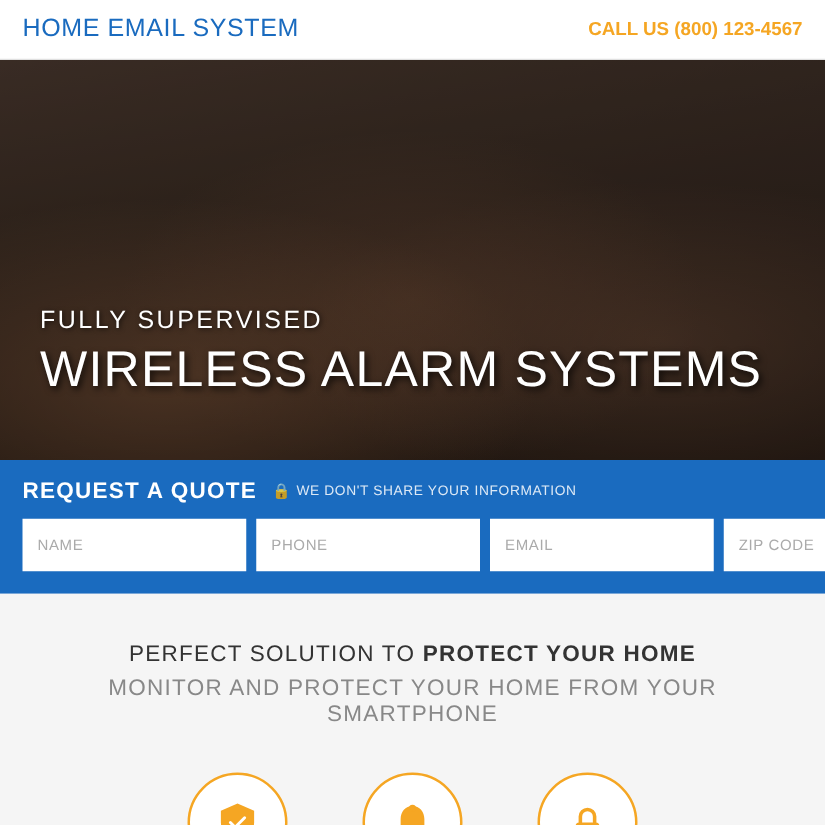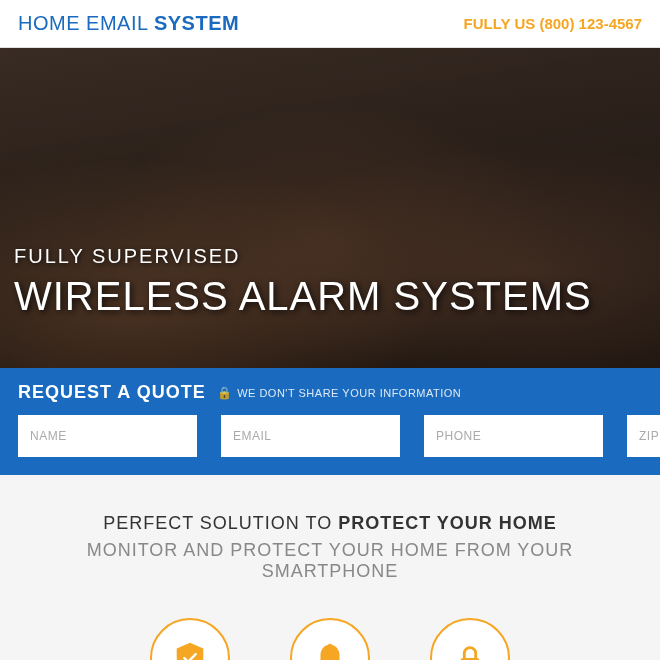--- a/index.html
+++ b/index.html
@@ -20,21 +20,21 @@
       background: #fff;
       border-bottom: 1px solid #e0e0e0;
     }
     .logo {
       font-size: 20px;
       font-weight: 400;
       color: #1a6bbf;
       letter-spacing: 0.5px;
     }
     .logo strong {
-      font-weight: 700;
+      font-weight: 400;
     }
     .call-us {
       font-size: 15px;
       color: #333;
     }
     .call-us span {
       color: #f5a623;
       font-weight: 700;
     }
 
@@ -75,21 +75,21 @@
     .hero-overlay {
       position: absolute;
       top: 0; left: 0;
       width: 100%;
       height: 100%;
       background: rgba(0,0,0,0.38);
     }
     .hero-text {
       position: absolute;
       bottom: 50px;
-      left: 14px;
+      left: 32px;
       right: 22px;
       color: #fff;
     }
     .hero-subtitle {
       font-size: 20px;
       font-weight: 400;
       letter-spacing: 2px;
       text-transform: uppercase;
       margin-bottom: 6px;
       text-shadow: 1px 1px 4px rgba(0,0,0,0.7);
@@ -128,21 +128,21 @@
       align-items: center;
       gap: 4px;
       text-transform: uppercase;
       letter-spacing: 0.5px;
     }
     .lock-icon {
       font-size: 12px;
     }
     .quote-form {
       display: flex;
-      gap: 24px;
+      gap: 8px;
       align-items: center;
     }
     .quote-form input {
       flex: 1;
       height: 42px;
       border: none;
       padding: 0 12px;
       font-size: 12px;
       color: #999;
       background: #fff;
@@ -209,21 +209,21 @@
 </head>
 <body>
 
 <header class="header">
   <div class="logo">
     <span>
       <span>HOME EMAIL</span> <strong>SYSTEM</strong>
     </span>
   </div>
   <div class="call-us">
-    <span>FULLY US</span> <span>(800) 123-4567</span>
+    <span>CALL US</span> <span>(800) 123-4567</span>
   </div>
 </header>
 
 <section class="hero">
   <div class="hero-bg"></div>
   <div class="hero-photo"></div>
   <div class="hero-overlay"></div>
   <div class="hero-text">
     <div class="hero-subtitle">FULLY SUPERVISED</div>
     <div class="hero-title">WIRELESS ALARM SYSTEMS</div>
@@ -233,22 +233,22 @@
 <section class="quote-section">
   <div class="quote-header">
     <div class="quote-title">REQUEST A QUOTE</div>
     <div class="quote-privacy">
       <span class="lock-icon">🔒</span>
       <span>WE DON'T SHARE YOUR INFORMATION</span>
     </div>
   </div>
   <form class="quote-form">
     <input type="text" placeholder="NAME" style="">
+    <input type="tel" placeholder="PHONE" style="">
     <input type="email" placeholder="EMAIL" style="">
-    <input type="tel" placeholder="PHONE" style="">
     <input type="text" placeholder="ZIP CODE" style="">
 
   </form>
 </section>
 
 <section class="features-section">
   <div class="features-tagline">
     <span>PERFECT SOLUTION TO</span> <strong>PROTECT YOUR HOME</strong>
   </div>
   <div class="features-subtitle">MONITOR AND PROTECT YOUR HOME FROM YOUR SMARTPHONE</div>

